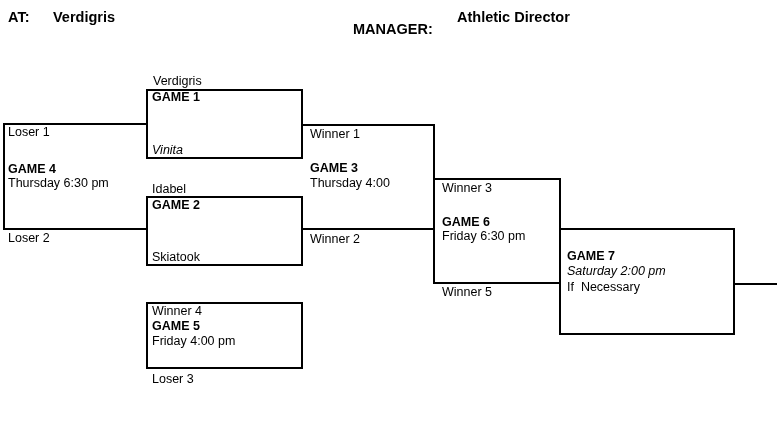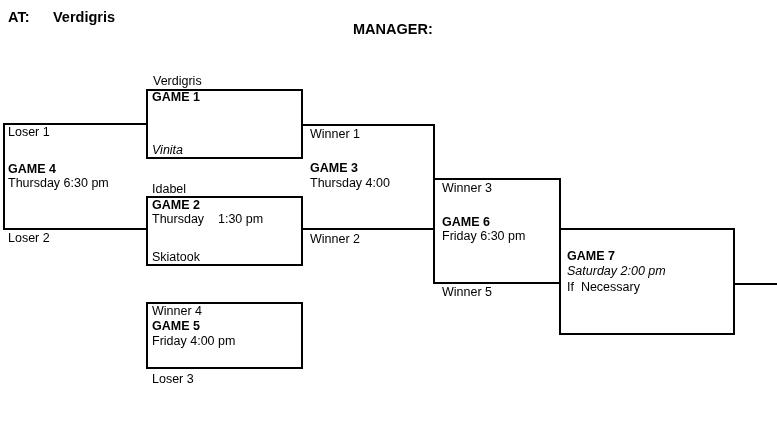--- a/index.html
+++ b/index.html
@@ -37,20 +37,21 @@
   .hdr  { font-size: 14.5px; font-weight: bold; line-height: 15px; }
 </style>
 </head>
 <body>
 
 <div id="canvas">
 
   <span class="lbl hdr" style="left:8px; top:10px;">AT:</span>
   <span class="lbl hdr" style="left:53px; top:10px;">Verdigris</span>
   <span class="lbl hdr" style="left:353px; top:22px;">MANAGER:</span>
+  <span class="lbl hdr" style="left:457px; top:10px;">Athletic Director</span>
 
   <div class="ln box" style="left:146px; top:89px; width:157px; height:70px;"></div>
 
   <div class="ln box" style="left:146px; top:196px; width:157px; height:70px;"></div>
 
   <div class="ln box" style="left:146px; top:302px; width:157px; height:67px;"></div>
 
   <div class="ln open-right" style="left:3px; top:123px; width:143px; height:107px;"></div>
 
   <div class="ln open-left" style="left:303px; top:124px; width:132px; height:106px;"></div>
@@ -62,21 +63,20 @@
   <div class="ln box" style="left:559px; top:228px; width:176px; height:107px;"></div>
 
   <div class="ln hseg" style="left:735px; top:283px; width:42px;"></div>
 
   <span class="lbl" style="left:153px; top:75px;">Verdigris</span>
   <span class="lbl bold" style="left:152px; top:91px;">GAME 1</span>
   <span class="lbl" style="left:152px; top:144px;font-style:italic;">Vinita</span>
 
   <span class="lbl" style="left:152px; top:183px;">Idabel</span>
   <span class="lbl bold" style="left:152px; top:199px;">GAME 2</span>
-  <span class="lbl" style="left:152px; top:213px;">Thursday    1:30 pm</span>
   <span class="lbl" style="left:152px; top:251px;">Skiatook</span>
 
   <span class="lbl" style="left:310px; top:128px;">Winner 1</span>
   <span class="lbl bold" style="left:310px; top:162px;">GAME 3</span>
   <span class="lbl" style="left:310px; top:177px;">Thursday 4:00</span>
   <span class="lbl" style="left:310px; top:233px;">Winner 2</span>
 
   <span class="lbl" style="left:8px; top:126px;">Loser 1</span>
   <span class="lbl bold" style="left:8px; top:163px;">GAME 4</span>
   <span class="lbl" style="left:8px; top:177px;">Thursday 6:30 pm</span>

